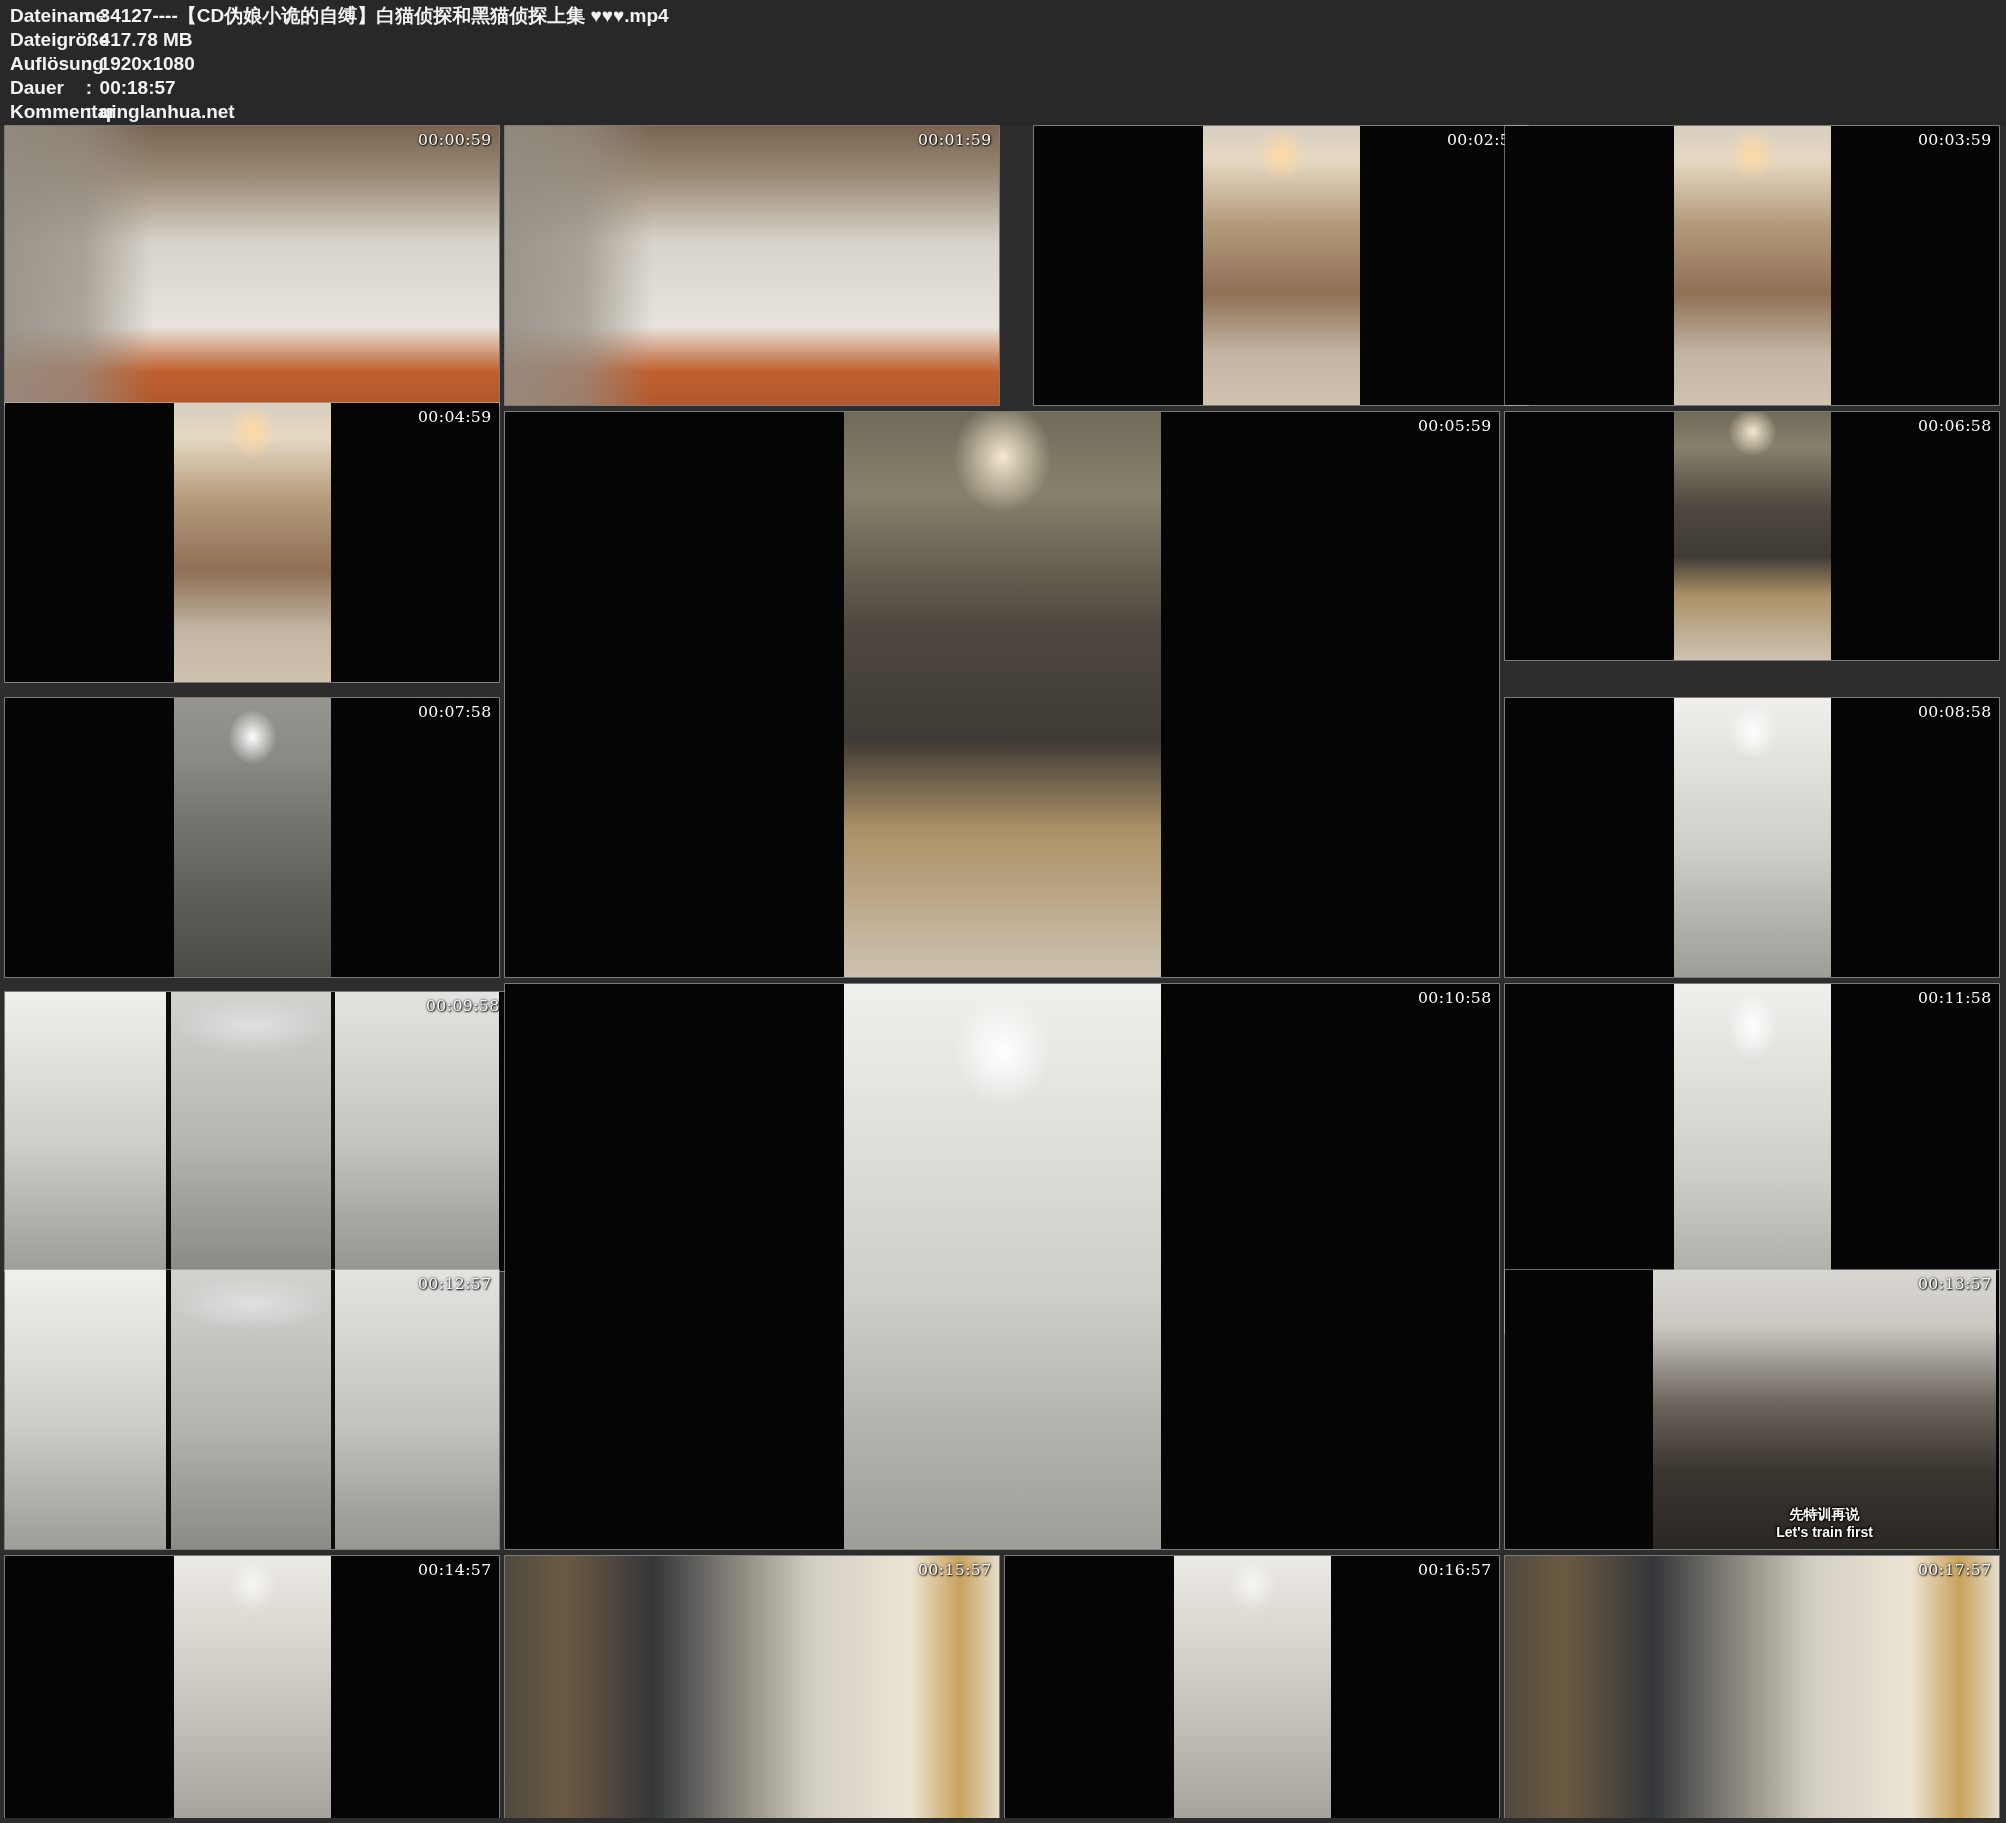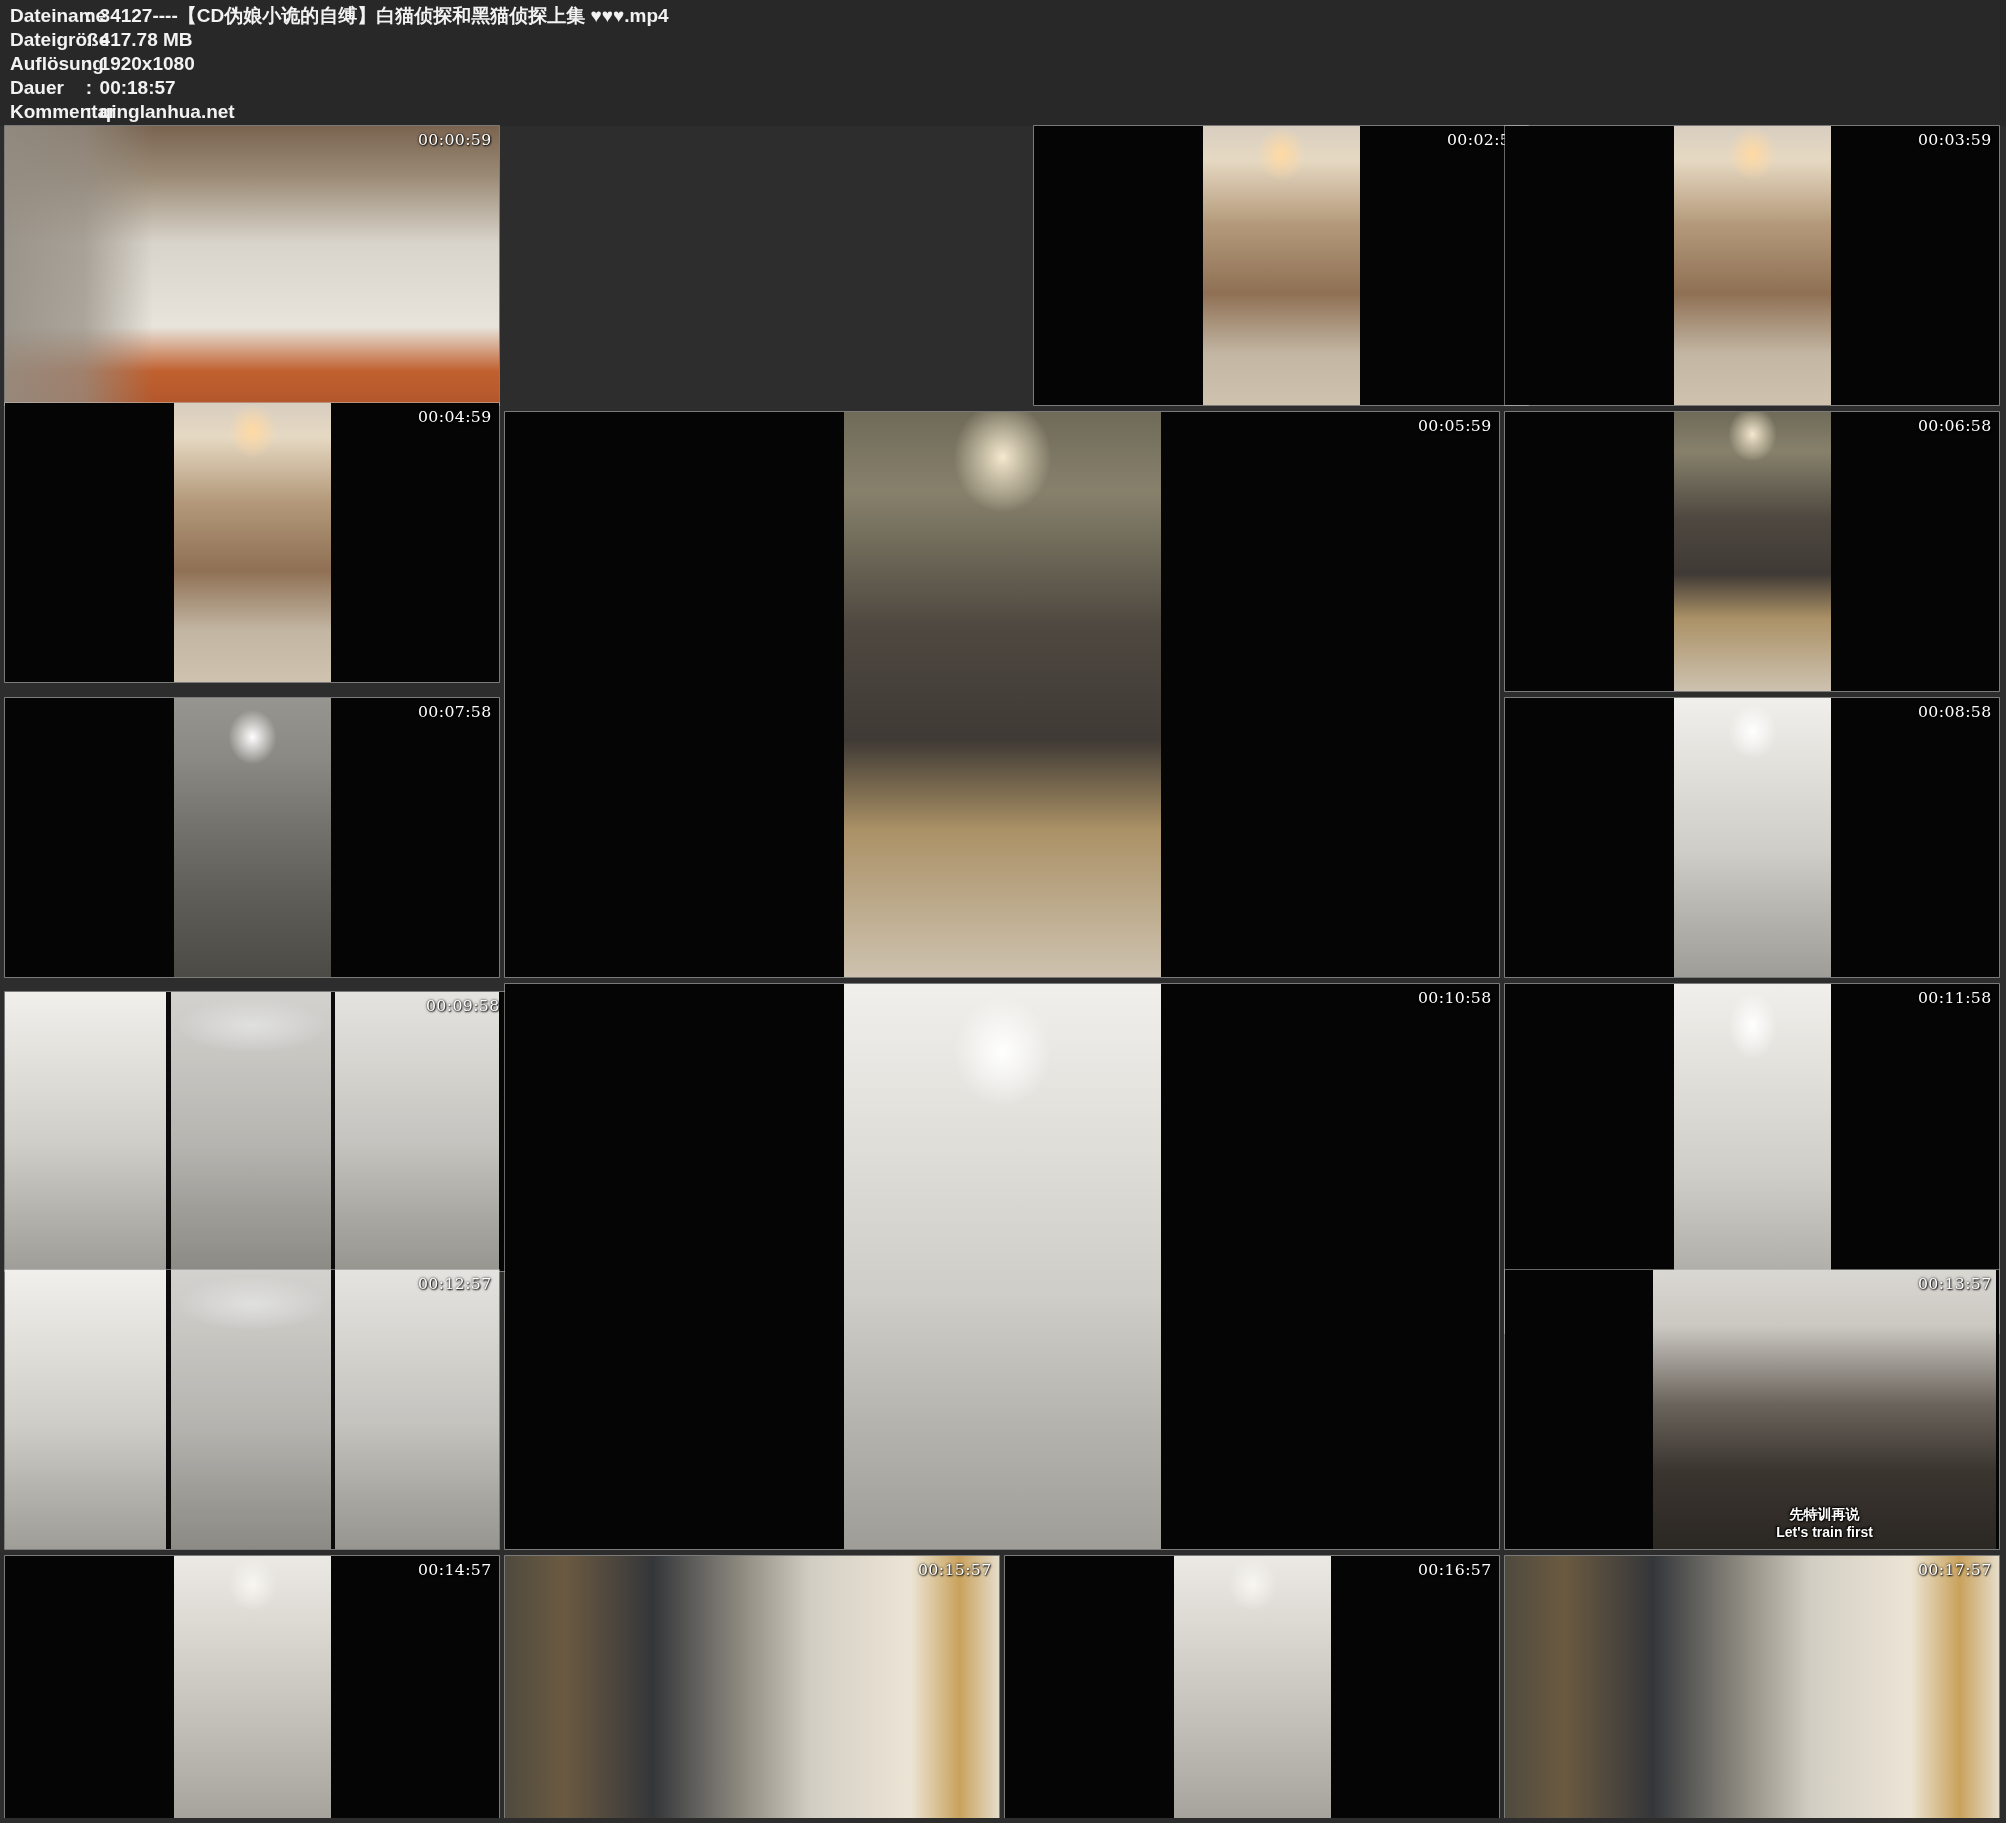--- a/index.html
+++ b/index.html
@@ -82,37 +82,41 @@
   <div class="meta-row">
     <span class="meta-label">Kommentar</span><span class="meta-colon">:</span><span class="meta-value">qinglanhua.net</span>
   </div>
 </div>
 
 <div class="grid-clip" id="grid">
     <div class="tile" style="left: 5px; top: 126px; width: 494px; height: 279px;">
     <div class="tile-content" style="left: 0px; width: 494px; background: linear-gradient(90deg, rgba(148, 141, 131, 0.9) 0%, rgba(148, 141, 131, 0.72) 16%, rgba(148, 141, 131, 0) 30%), linear-gradient(rgb(122, 100, 80) 0%, rgb(155, 139, 118) 18%, rgb(217, 212, 203) 42%, rgb(232, 228, 219) 72%, rgb(192, 96, 47) 88%, rgb(178, 87, 44) 100%);"></div>
     <span class="timestamp">00:00:59</span>
   </div>
+    <div class="tile" style="left: 505px; top: 126px; width: 494px; height: 279px;">
+    <div class="tile-content" style="left: 0px; width: 494px; background: linear-gradient(90deg, rgba(148, 141, 131, 0.9) 0%, rgba(148, 141, 131, 0.72) 16%, rgba(148, 141, 131, 0) 30%), linear-gradient(rgb(122, 100, 80) 0%, rgb(155, 139, 118) 18%, rgb(217, 212, 203) 42%, rgb(232, 228, 219) 72%, rgb(192, 96, 47) 88%, rgb(178, 87, 44) 100%);"></div>
+    <span class="timestamp">00:01:59</span>
+  </div>
     <div class="tile" style="left: 1005px; top: 126px; width: 494px; height: 279px; margin-left: 29px;">
     <div class="tile-content" style="left: 169px; width: 157px; background: radial-gradient(22% 14% at 50% 10%, rgb(255, 217, 163), rgba(255, 255, 255, 0) 70%), linear-gradient(rgb(216, 206, 192) 0%, rgb(230, 217, 195) 12%, rgb(180, 154, 123) 35%, rgb(143, 112, 84) 60%, rgb(195, 183, 164) 82%, rgb(207, 195, 176) 100%);"></div>
     <span class="timestamp">00:02:59</span>
   </div>
     <div class="tile" style="left: 1505px; top: 126px; width: 494px; height: 279px;">
     <div class="tile-content" style="left: 169px; width: 157px; background: radial-gradient(22% 14% at 50% 10%, rgb(255, 217, 163), rgba(255, 255, 255, 0) 70%), linear-gradient(rgb(216, 206, 192) 0%, rgb(230, 217, 195) 12%, rgb(180, 154, 123) 35%, rgb(143, 112, 84) 60%, rgb(195, 183, 164) 82%, rgb(207, 195, 176) 100%);"></div>
     <span class="timestamp">00:03:59</span>
   </div>
     <div class="tile" style="left: 5px; top: 403px; width: 494px; height: 279px;">
     <div class="tile-content" style="left: 169px; width: 157px; background: radial-gradient(22% 14% at 50% 10%, rgb(255, 217, 163), rgba(255, 255, 255, 0) 70%), linear-gradient(rgb(216, 206, 192) 0%, rgb(230, 217, 195) 12%, rgb(180, 154, 123) 35%, rgb(143, 112, 84) 60%, rgb(195, 183, 164) 82%, rgb(207, 195, 176) 100%);"></div>
     <span class="timestamp">00:04:59</span>
   </div>
     <div class="tile" style="left: 505px; top: 412px; width: 994px; height: 565px;">
     <div class="tile-content" style="left: 339px; width: 317px; background: radial-gradient(22% 14% at 50% 8%, rgb(245, 233, 207), rgba(255, 255, 255, 0) 70%), linear-gradient(rgb(111, 107, 88) 0%, rgb(135, 129, 108) 14%, rgb(78, 72, 64) 38%, rgb(63, 58, 53) 58%, rgb(171, 145, 102) 74%, rgb(205, 194, 176) 100%);"></div>
     <span class="timestamp">00:05:59</span>
   </div>
-    <div class="tile" style="left: 1505px; top: 412px; width: 494px; height: 279px;">
+    <div class="tile" style="left: 1505px; top: 412px; width: 494px; height: 248px;">
     <div class="tile-content" style="left: 169px; width: 157px; background: radial-gradient(22% 14% at 50% 8%, rgb(245, 233, 207), rgba(255, 255, 255, 0) 70%), linear-gradient(rgb(111, 107, 88) 0%, rgb(135, 129, 108) 14%, rgb(78, 72, 64) 38%, rgb(63, 58, 53) 58%, rgb(171, 145, 102) 74%, rgb(205, 194, 176) 100%);"></div>
     <span class="timestamp">00:06:58</span>
   </div>
     <div class="tile" style="left: 5px; top: 698px; width: 494px; height: 279px;">
     <div class="tile-content" style="left: 169px; width: 157px; background: radial-gradient(22% 14% at 50% 14%, rgb(255, 255, 255), rgba(255, 255, 255, 0) 70%), linear-gradient(rgb(151, 149, 143) 0%, rgb(139, 137, 131) 22%, rgb(117, 115, 109) 45%, rgb(96, 94, 88) 70%, rgb(75, 74, 69) 100%);"></div>
     <span class="timestamp">00:07:58</span>
   </div>
     <div class="tile" style="left: 1505px; top: 698px; width: 494px; height: 279px;">
     <div class="tile-content" style="left: 169px; width: 157px; background: radial-gradient(22% 14% at 50% 12%, rgb(255, 255, 255), rgba(255, 255, 255, 0) 70%), linear-gradient(rgb(240, 239, 235) 0%, rgb(226, 224, 219) 25%, rgb(207, 205, 200) 55%, rgb(179, 177, 171) 80%, rgb(159, 157, 151) 100%);"></div>
     <span class="timestamp">00:08:58</span>

